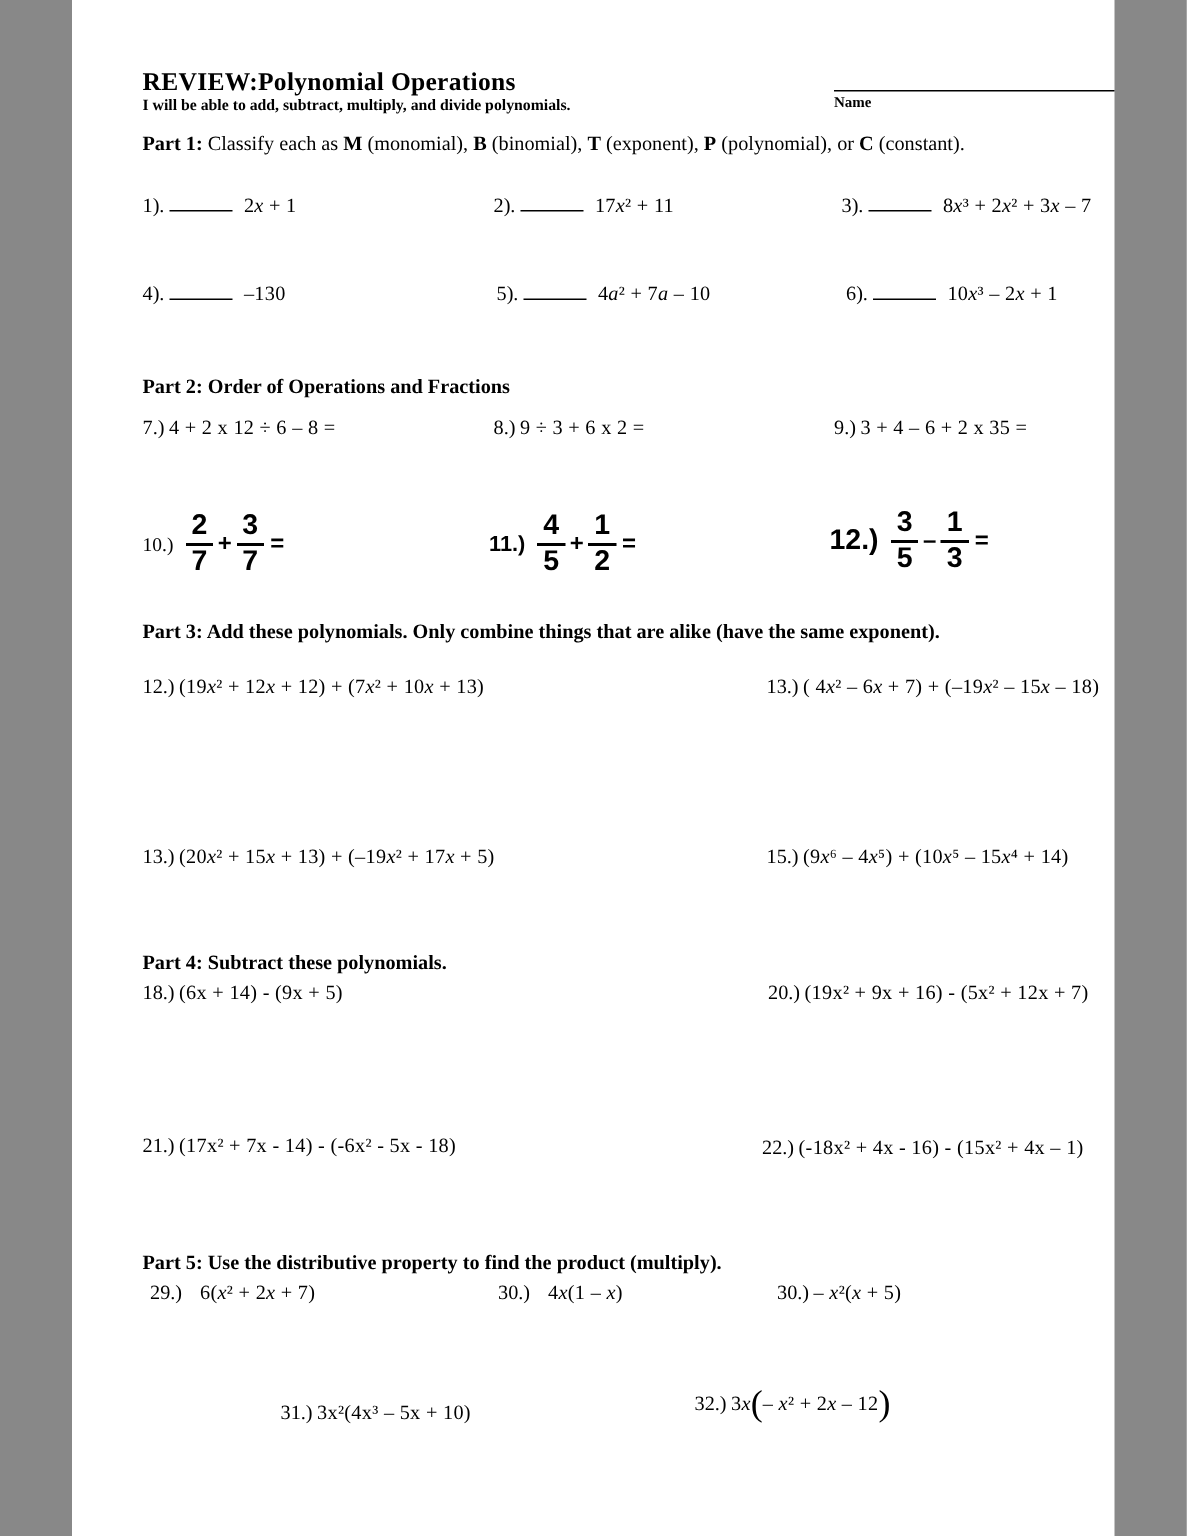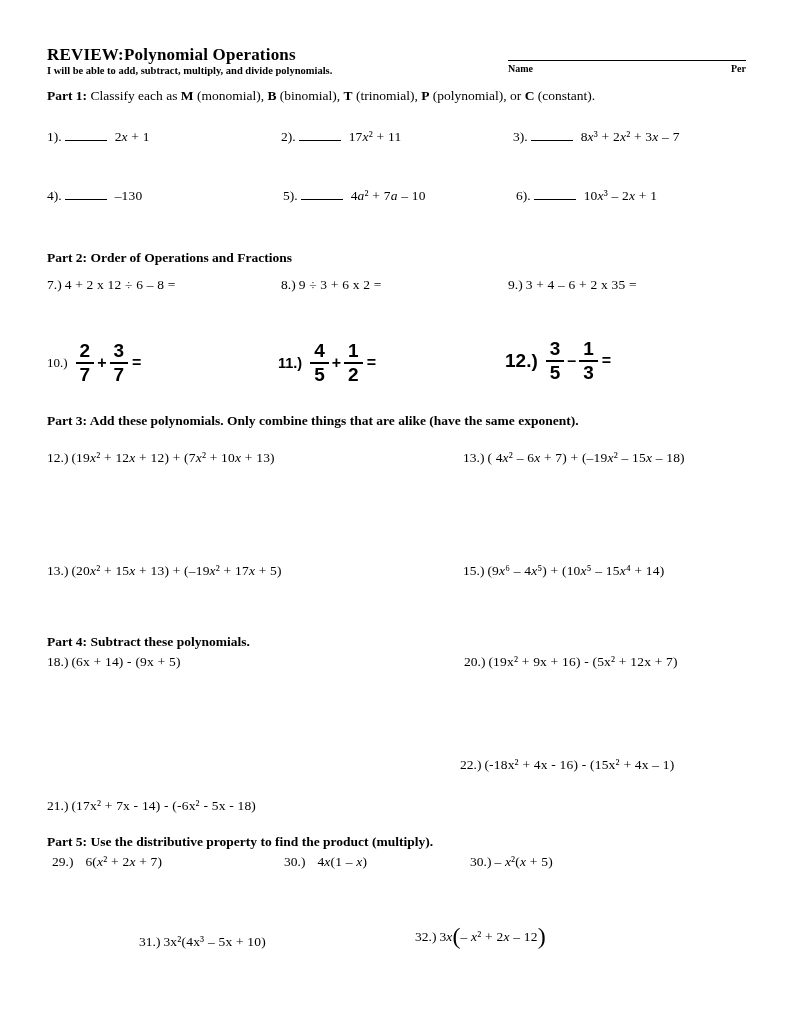--- a/index.html
+++ b/index.html
@@ -1,18 +1,18 @@
 <!DOCTYPE html>
 <html><head>
 <meta charset="utf-8">
 <style>
   html,body{margin:0;padding:0;background:#888;}
   .page{
     position:relative;
-    width:791px;height:1024px;
+    width:695px;height:1024px;
     background:#ffffff;
     margin:0 auto;
     font-family:"Liberation Serif", serif;
     color:#000;
     overflow:hidden;
   }
   .abs{position:absolute;white-space:nowrap;}
   .title{font-size:17px;font-weight:bold;letter-spacing:.2px;}
   .objective{font-size:10.5px;font-weight:bold;}
   .nameblock{width:238px;}
@@ -51,21 +51,21 @@
 
   <div class="abs nameblock" style="left:508px;top:60px;">
     <div class="nameline"></div>
     <div class="namelabels">
       <span class="nm">Name</span>
       <span>Per</span>
     </div>
   </div>
 
   <div class="abs part-heading" style="left:47px;top:88px;">
-    <span>Part 1:</span><span class="h-normal"> Classify each as </span><span>M</span><span class="h-normal"> (monomial), </span><span>B</span><span class="h-normal"> (binomial), </span><span>T</span><span class="h-normal"> (trinomial), </span><span>P</span><span class="h-normal"> (polynomial), or </span><span>C</span><span class="h-normal"> (constant).</span>
+    <span>Part 1:</span><span class="h-normal"> Classify each as </span><span>M</span><span class="h-normal"> (monomial), </span><span>B</span><span class="h-normal"> (binomial), </span><span>T</span><span class="h-normal"> (exponent), </span><span>P</span><span class="h-normal"> (polynomial), or </span><span>C</span><span class="h-normal"> (constant).</span>
   </div>
 
   <div class="abs prob" style="left:47px;top:127px;">
     <span class="pnum">1).</span><span class="blank"></span><span class="expr">2<i>x</i> + 1</span>
   </div>
   <div class="abs prob" style="left:281px;top:127px;">
     <span class="pnum">2).</span><span class="blank"></span><span class="expr">17<i>x</i>² + 11</span>
   </div>
   <div class="abs prob" style="left:513px;top:127px;">
     <span class="pnum">3).</span><span class="blank"></span><span class="expr">8<i>x</i>³ + 2<i>x</i>² + 3<i>x</i> – 7</span>
@@ -159,21 +159,21 @@
   <div class="abs part-heading" style="left:47px;top:634px;">
     <span>Part 4: </span><span class="h-under">Subtract</span><span> these polynomials.</span>
   </div>
 
   <div class="abs prob" style="left:47px;top:654px;text-align:center;">
     <span class="pnum">18.)</span><span class="expr">(6x + 14)  - (9x + 5)</span>
   </div>
   <div class="abs prob" style="left:464px;top:654px;">
     <span class="pnum">20.)</span><span class="expr">(19x² + 9x + 16) - (5x² + 12x + 7)</span>
   </div>
-  <div class="abs prob" style="left:47px;top:798px;text-align:center;">
+  <div class="abs prob" style="left:47px;top:756px;text-align:center;">
     <span class="pnum">21.)</span><span class="expr">(17x² + 7x - 14) - (-6x² - 5x - 18)</span>
   </div>
   <div class="abs prob" style="left:460px;top:757px;">
     <span class="pnum">22.)</span><span class="expr">(-18x² + 4x - 16) - (15x² + 4x – 1)</span>
   </div>
 
   <div class="abs part-heading" style="left:47px;top:834px;">
     <span>Part 5: Use the distributive property to find the product (</span><span class="h-under">multiply</span><span>).</span>
   </div>
 

